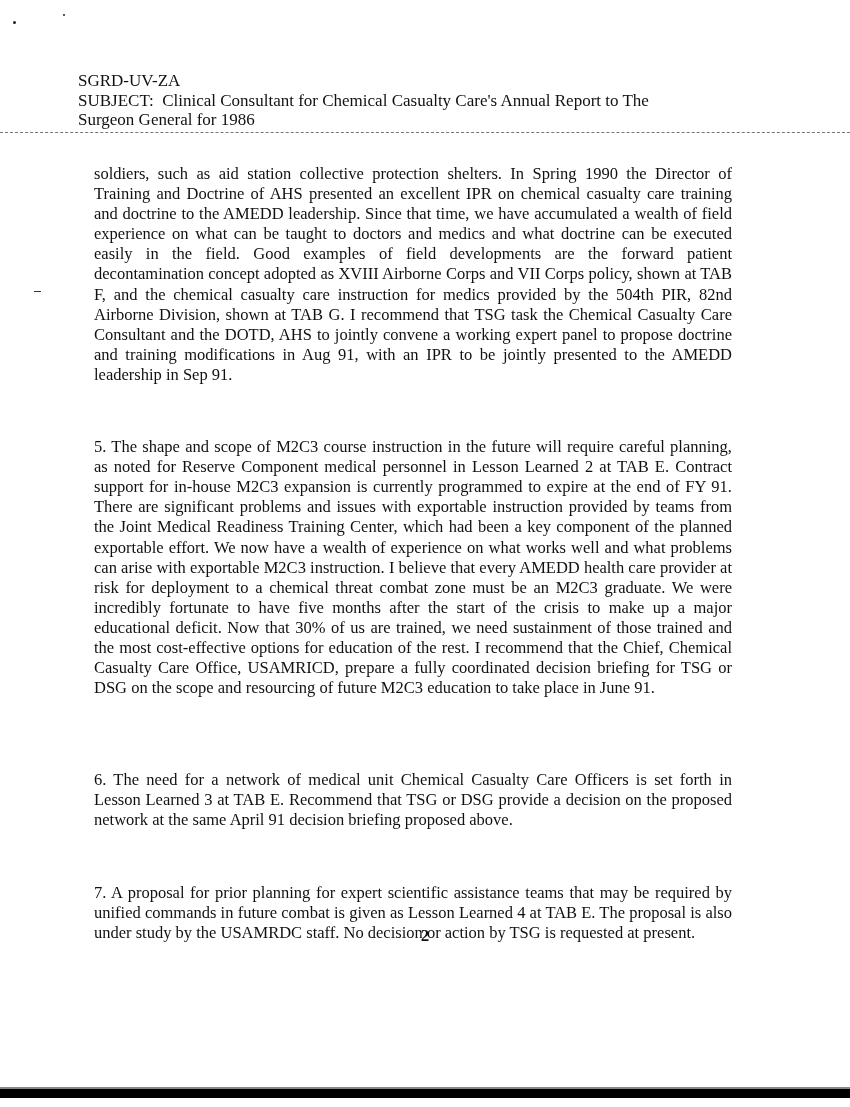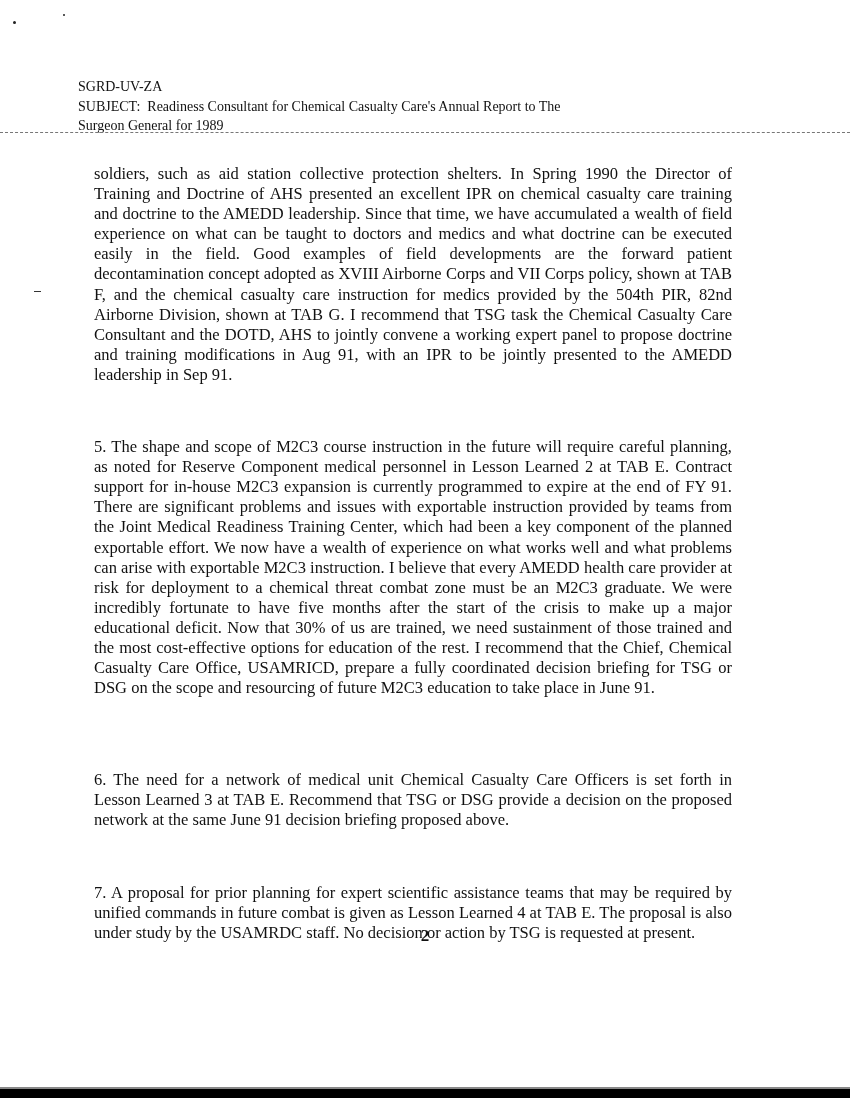--- a/index.html
+++ b/index.html
@@ -1,20 +1,20 @@
 <!DOCTYPE html>
 <html><head>
 <meta charset="utf-8">
 <style>
   html, body { margin: 0; padding: 0; background: #ffffff; }
   body { width: 850px; height: 1107px; position: relative; overflow: hidden;
          font-family: "Liberation Serif", "DejaVu Serif", serif; color: #111; }
   .speck { position: absolute; background: #222; border-radius: 50%; }
-  .header { position: absolute; left: 78px; top: 77px; width: 670px;
-            font-size: 14px; line-height: 19.5px; }
+  .header { position: absolute; left: 78px; top: 71px; width: 670px;
+            font-size: 17px; line-height: 19.5px; }
   .header .subject { text-align: justify; text-align-last: left; }
   .rule { position: absolute; left: 0; top: 132px; width: 850px; height: 0;
           border-top: 1px dashed #777; }
   .body { position: absolute; left: 78px; top: 148px; width: 670px;
           font-size: 16.5px; line-height: 20.1px; }
   .para { margin: 16px; text-align: justify; }
   .gap1 { height: 20px; }
   .gap2 { height: 40px; }
   .page-num { position: absolute; left: 0; width: 850px; top: 926px;
               text-align: center; font-size: 17px; font-weight: bold; }
@@ -23,34 +23,34 @@
   .bottom-bar-edge { position: absolute; left: 0; top: 1087px; width: 850px; height: 2px; background: #888; }
 </style>
 </head>
 <body>
 
 <div class="speck" style="left:13px;top:21px;width:3px;height:3px;"></div>
 <div class="speck" style="left:63px;top:14px;width:2px;height:2px;"></div>
 
 <div class="header">
   <div>SGRD-UV-ZA</div>
-  <div class="subject" style="white-space:pre;">SUBJECT:  Readiness Consultant for Chemical Casualty Care's Annual Report to The</div>
-  <div>Surgeon General for 1989</div>
+  <div class="subject" style="white-space:pre;">SUBJECT:  Clinical Consultant for Chemical Casualty Care's Annual Report to The</div>
+  <div>Surgeon General for 1986</div>
 </div>
 
 <div class="rule"></div>
 
 <div class="margin-mark"></div>
 
 <div class="body">
   <p class="para">soldiers, such as aid station collective protection shelters.  In Spring 1990 the Director of Training and Doctrine of AHS presented an excellent IPR on chemical casualty care training and doctrine to the AMEDD leadership.  Since that time, we have accumulated a wealth of field experience on what can be taught to doctors and medics and what doctrine can be executed easily in the field.  Good examples of field developments are the forward patient decontamination concept adopted as XVIII Airborne Corps and VII Corps policy, shown at TAB F, and the chemical casualty care instruction for medics provided by the 504th PIR, 82nd Airborne Division, shown at TAB G.  I recommend that TSG task the Chemical Casualty Care Consultant and the DOTD, AHS to jointly convene a working expert panel to propose doctrine and training modifications in Aug 91, with an IPR to be jointly presented to the AMEDD leadership in Sep 91.</p>
   <div class="gap1"></div>
   <p class="para">5.  The shape and scope of M2C3 course instruction in the future will require careful planning, as noted for Reserve Component medical personnel in Lesson Learned 2 at TAB E.  Contract support for in-house M2C3 expansion is currently programmed to expire at the end of FY 91.  There are significant problems and issues with exportable instruction provided by teams from the Joint Medical Readiness Training Center, which had been a key component of the planned exportable effort.  We now have a wealth of experience on what works well and what problems can arise with exportable M2C3 instruction.  I believe that every AMEDD health care provider at risk for deployment to a chemical threat combat zone must be an M2C3 graduate.  We were incredibly fortunate to have five months after the start of the crisis to make up a major educational deficit.  Now that 30% of us are trained, we need sustainment of those trained and the most cost-effective options for education of the rest.  I recommend that the Chief, Chemical Casualty Care Office, USAMRICD, prepare a fully coordinated decision briefing for TSG or DSG on the scope and resourcing of future M2C3 education to take place in June 91.</p>
   <div class="gap2"></div>
-  <p class="para">6.  The need for a network of medical unit Chemical Casualty Care Officers is set forth in Lesson Learned 3 at TAB E.  Recommend that TSG or DSG provide a decision on the proposed network at the same June 91 decision briefing proposed above.</p>
+  <p class="para">6.  The need for a network of medical unit Chemical Casualty Care Officers is set forth in Lesson Learned 3 at TAB E.  Recommend that TSG or DSG provide a decision on the proposed network at the same April 91 decision briefing proposed above.</p>
   <div class="gap1"></div>
   <p class="para">7.  A proposal for prior planning for expert scientific assistance teams that may be required by unified commands in future combat is given as Lesson Learned 4 at TAB E.  The proposal is also under study by the USAMRDC staff.  No decision or action by TSG is requested at present.</p>
 </div>
 
 <div class="page-num">2</div>
 
 <div class="bottom-bar-edge"></div>
 <div class="bottom-bar"></div>
 
 </body></html>

